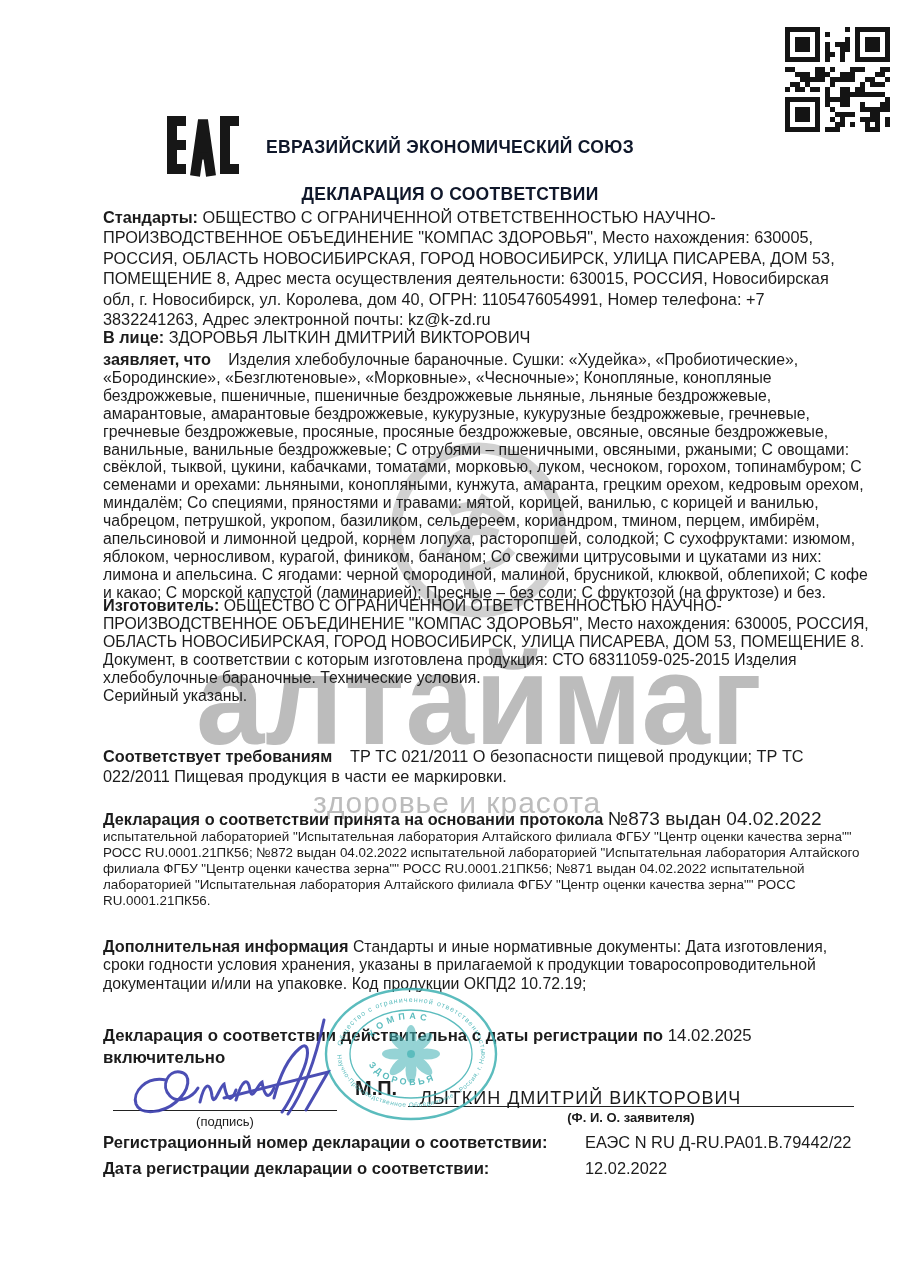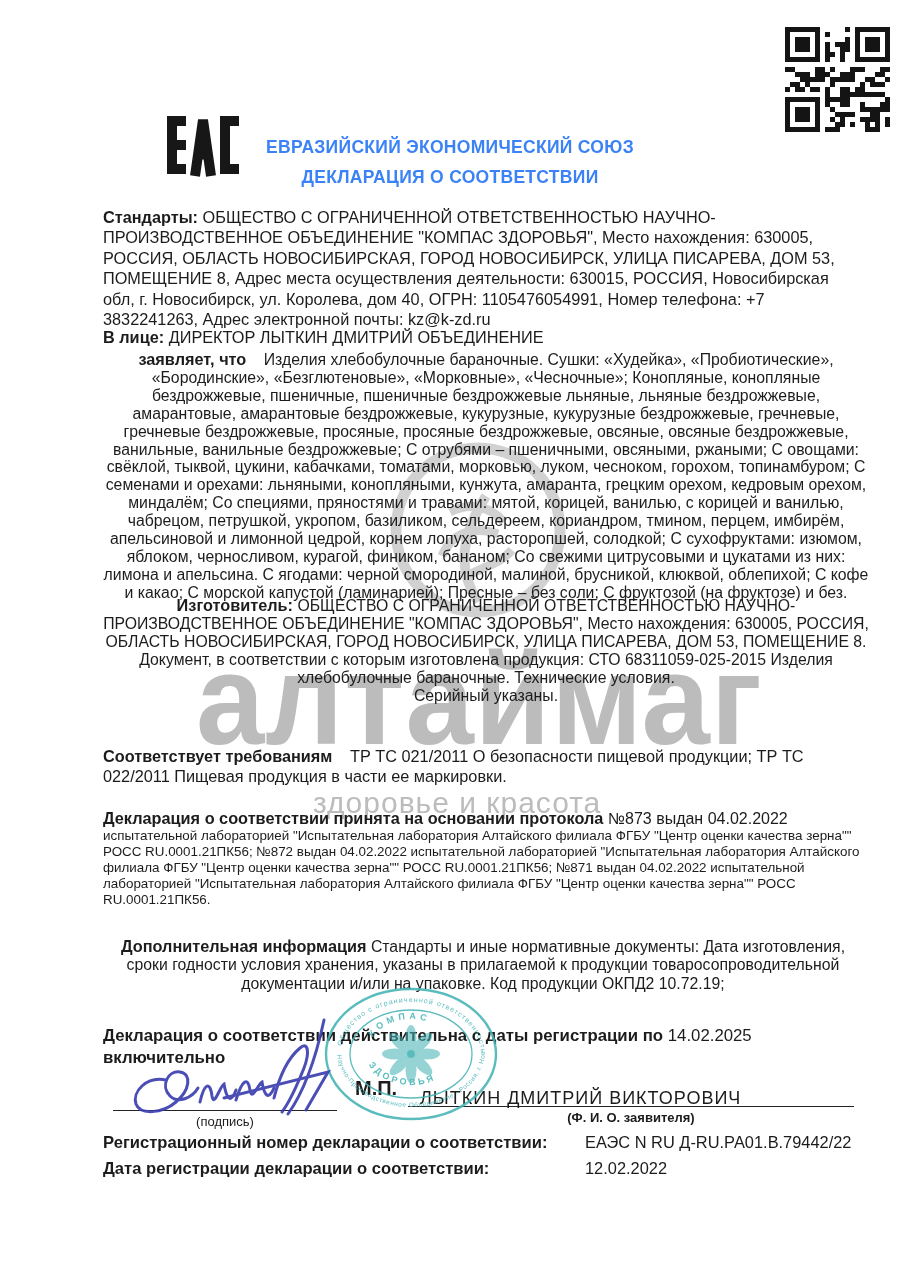--- a/index.html
+++ b/index.html
@@ -6,23 +6,23 @@
   .page {
     position:relative; width:900px; height:1273px; margin:0 auto;
     background:#ffffff; overflow:hidden;
     font-family:"Liberation Sans", sans-serif; color:#1c1c1c;
   }
   .abs { position:absolute; }
   .center { left:0; width:900px; text-align:center; }
   .b { font-weight:bold; }
   .block { position:absolute; left:103px; width:760px; }
   .t16 { font-size:16.3px; line-height:20.4px; }
-  .t15 { font-size:15.8px; line-height:17.9px;text-align:center; }
+  .t15 { font-size:15.8px; line-height:17.9px; }
   .small { font-size:13.4px; line-height:15.9px; }
-  .title { font-size:17.5px; font-weight:bold; letter-spacing:.3px; color:#3b82f6; }
+  .title { font-size:17.5px; font-weight:bold; letter-spacing:.3px; color:#0f172a; }
   .gap-r { margin-right:13px; }
   .brand-wm {
     position:absolute; left:196px; top:636px; width:680px;
     font-size:128px; font-weight:bold; letter-spacing:1px; line-height:1;
     color:var(--wm,#bcbcbc); white-space:nowrap; transform:scaleX(.96);
     transform-origin:left;
   }
   .tagline-wm {
     position:absolute; left:313px; top:786px; font-size:30px; letter-spacing:1px;
     color:var(--wm,#b6b6b6);
@@ -202,30 +202,30 @@
           <rect x="40" y="100" width="5" height="5"></rect>
           <rect x="45" y="100" width="5" height="5"></rect>
           <rect x="50" y="100" width="5" height="5"></rect>
           <rect x="80" y="100" width="5" height="5"></rect>
           <rect x="85" y="100" width="5" height="5"></rect>
           <rect x="90" y="100" width="5" height="5"></rect>
         </g>
     </svg>
 
     <div class="abs center title" style="top:137px;">ЕВРАЗИЙСКИЙ ЭКОНОМИЧЕСКИЙ СОЮЗ</div>
-    <div class="abs center title" style="top:167px;">ДЕКЛАРАЦИЯ О СООТВЕТСТВИИ</div>
+    <div class="abs center title" style="top:184px;">ДЕКЛАРАЦИЯ О СООТВЕТСТВИИ</div>
 
     <div class="block t16" style="top:207px;">
       <span class="b">Стандарты:</span>
       <span>ОБЩЕСТВО С ОГРАНИЧЕННОЙ ОТВЕТСТВЕННОСТЬЮ НАУЧНО-ПРОИЗВОДСТВЕННОЕ ОБЪЕДИНЕНИЕ "КОМПАС ЗДОРОВЬЯ", Место нахождения: 630005, РОССИЯ, ОБЛАСТЬ НОВОСИБИРСКАЯ, ГОРОД НОВОСИБИРСК, УЛИЦА ПИСАРЕВА, ДОМ 53, ПОМЕЩЕНИЕ 8, Адрес места осуществления деятельности: 630015, РОССИЯ, Новосибирская обл, г. Новосибирск, ул. Королева, дом 40, ОГРН: 1105476054991, Номер телефона: +7 3832241263, Адрес электронной почты: kz@k-zd.ru</span>
     </div>
 
     <div class="block t16" style="top:327px;">
       <span class="b">В лице:</span>
-      <span>ДИРЕКТОР ЛЫТКИН ДМИТРИЙ ОБЪЕДИНЕНИЕ</span>
+      <span>ЗДОРОВЬЯ ЛЫТКИН ДМИТРИЙ ВИКТОРОВИЧ</span>
     </div>
 
     <div class="block t15" style="top:351px; width:766px;">
       <span class="b gap-r" style="font-size:16.3px;">заявляет, что</span>
       <span>Изделия хлебобулочные бараночные. Сушки: «Худейка», «Пробиотические», «Бородинские», «Безглютеновые», «Морковные», «Чесночные»; Конопляные, конопляные бездрожжевые, пшеничные, пшеничные бездрожжевые льняные, льняные бездрожжевые, амарантовые, амарантовые бездрожжевые, кукурузные, кукурузные бездрожжевые, гречневые, гречневые бездрожжевые, просяные, просяные бездрожжевые, овсяные, овсяные бездрожжевые, ванильные, ванильные бездрожжевые; С отрубями – пшеничными, овсяными, ржаными; С овощами: свёклой, тыквой, цукини, кабачками, томатами, морковью, луком, чесноком, горохом, топинамбуром; С семенами и орехами: льняными, конопляными, кунжута, амаранта, грецким орехом, кедровым орехом, миндалём; Со специями, пряностями и травами: мятой, корицей, ванилью, с корицей и ванилью, чабрецом, петрушкой, укропом, базиликом, сельдереем, кориандром, тмином, перцем, имбирём, апельсиновой и лимонной цедрой, корнем лопуха, расторопшей, солодкой; С сухофруктами: изюмом, яблоком, черносливом, курагой, фиником, бананом; Со свежими цитрусовыми и цукатами из них: лимона и апельсина. С ягодами: черной смородиной, малиной, брусникой, клюквой, облепихой; С кофе и какао; С морской капустой (ламинарией); Пресные – без соли; С фруктозой (на фруктозе) и без.</span>
     </div>
 
     <div class="block t15" style="top:597px; width:766px;">
       <div>
         <span class="b" style="font-size:16.3px;margin-top:47px;">Изготовитель:</span>
@@ -236,21 +236,21 @@
     </div>
 
     <div class="block t16" style="top:746px;">
       <span class="b gap-r">Соответствует требованиям</span>
       <span>ТР ТС 021/2011 О безопасности пищевой продукции; ТР ТС 022/2011 Пищевая продукция в части ее маркировки.</span>
     </div>
 
     <div class="block" style="top:809px;">
       <div style="line-height:19px;">
         <span class="b" style="font-size:16.3px;">Декларация о соответствии принята на основании протокола</span>
-        <span style="font-size:16px;">№873 выдан 04.02.2022</span>
+        <span style="font-size:19px;">№873 выдан 04.02.2022</span>
       </div>
       <div class="small">испытательной лабораторией "Испытательная лаборатория Алтайского филиала ФГБУ "Центр оценки качества зерна"" РОСС RU.0001.21ПК56; №872 выдан 04.02.2022  испытательной лабораторией "Испытательная лаборатория Алтайского филиала ФГБУ "Центр оценки качества зерна"" РОСС RU.0001.21ПК56; №871 выдан 04.02.2022 испытательной лабораторией "Испытательная лаборатория Алтайского филиала ФГБУ "Центр оценки качества зерна"" РОСС RU.0001.21ПК56.</div>
     </div>
 
     <div class="block t15" style="top:937px; line-height:18.4px;">
       <span class="b" style="font-size:16.3px;">Дополнительная информация</span>
       <span>Стандарты и иные нормативные документы: Дата изготовления, сроки годности условия хранения, указаны в прилагаемой к продукции товаросопроводительной документации и/или на упаковке. Код продукции ОКПД2 10.72.19;</span>
     </div>
 
     <div class="block" style="top:1025px; font-size:16.8px; line-height:21.5px;">

